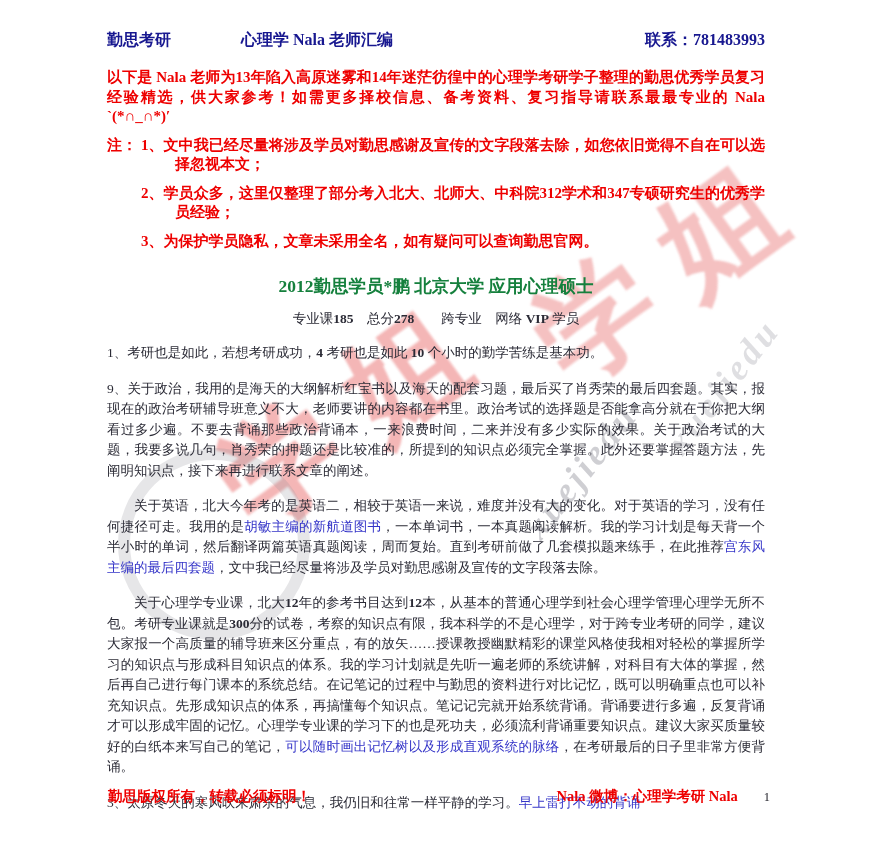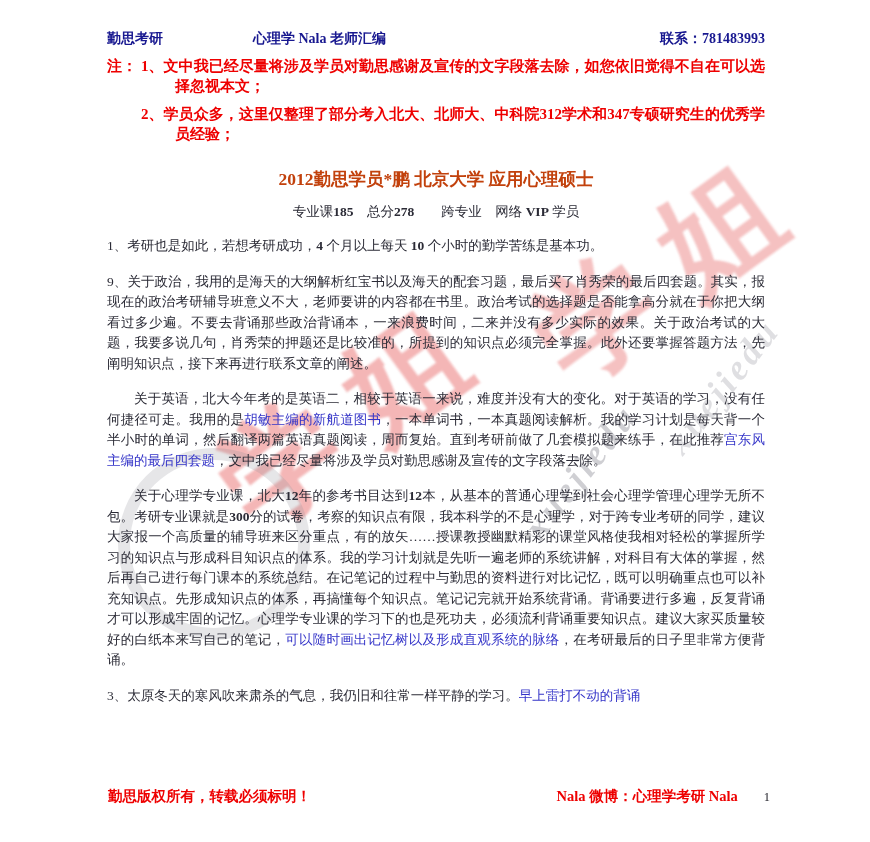--- a/index.html
+++ b/index.html
@@ -44,23 +44,22 @@
   .wm-circle {
     left:118px; top:448px;
     width:168px; height:168px;
     border:12px solid rgba(140,140,152,0.22);
     border-radius:50%;
   }
 
   
   .doc-header {
     display:flex; align-items:center;
-    color:#181890; font-weight:bold; font-size:14px;
+    color:#181890; font-weight:bold; font-size:16px;
     white-space:nowrap;
-    gap:20px;
   }
   .doc-header .brand { margin-right:70px; }
   .doc-header .compiled { margin-right:auto; }
   .doc-header .contact { }
 
   
   .red { color:#ee0000; }
   .intro {
     margin:17px 0 0 0;
     font-weight:bold; font-size:15px; line-height:19.5px;
@@ -69,21 +68,21 @@
   .notes { margin-top:9px; display:flex; font-weight:bold; font-size:15px; line-height:19.5px; }
   .notes-label { flex:0 0 34px; }
   .notes-list { flex:1; margin:0; padding:0; list-style:none; }
   .notes-list li { padding-left:34px; text-indent:-34px; margin-bottom:9px; text-align:justify;font-family:Liberation Serif, serif; }
   .notes-list li:first-child { margin-top:0; }
 
   
   .article-title {
     margin:14px 0 0 0;
     text-align:center;
-    font-size:17.5px; font-weight:bold; color:#c2410c;
+    font-size:17.5px; font-weight:bold; color:#15803d;
   }
   .article-subtitle {
     margin-top:12px;
     text-align:center;
     font-size:13.5px; color:#2b2b36;
   }
   .body-text p {
     margin:15px 0 0 0;
     font-size:13.5px; line-height:20.5px; color:#2b2b36;
     text-align:justify;
@@ -116,34 +115,36 @@
   <div class="wm wm-circle"></div>
 
   <div class="content">
 
     <div class="doc-header">
       <span class="brand">勤思考研</span>
       <span class="compiled">心理学 Nala 老师汇编</span>
       <span class="contact">联系：781483993</span>
     </div>
 
+    <p class="intro red">以下是 Nala 老师为13年陷入高原迷雾和14年迷茫彷徨中的心理学考研学子整理的勤思优秀学员复习经验精选，供大家参考！如需更多择校信息、备考资料、复习指导请联系最最专业的 Nala　`(*∩_∩*)′</p>
 
     <div class="notes red">
       <span class="notes-label">注：</span>
       <ul class="notes-list">
         <li>1、文中我已经尽量将涉及学员对勤思感谢及宣传的文字段落去除，如您依旧觉得不自在可以选择忽视本文；</li>
         <li>2、学员众多，这里仅整理了部分考入北大、北师大、中科院312学术和347专硕研究生的优秀学员经验；</li>
+        <li>3、为保护学员隐私，文章未采用全名，如有疑问可以查询勤思官网。</li>
       </ul>
     </div>
 
     <h1 class="article-title">2012勤思学员*鹏 北京大学 应用心理硕士</h1>
     <div class="article-subtitle"><span>专业课</span><span class="seg-bold">185</span><span>　总分</span><span class="seg-bold">278</span><span>　　跨专业　网络 </span><span class="seg-bold">VIP</span><span> 学员</span></div>
 
     <div class="body-text">
-      <p><span>1、考研也是如此，若想考研成功，</span><span class="seg-bold">4</span><span> 个月以上每天 </span><span class="seg-bold">10</span><span> 个小时的勤学苦练是基本功。</span></p>
+      <p><span>1、考研也是如此，若想考研成功，</span><span class="seg-bold">4</span><span> 考研也是如此 </span><span class="seg-bold">10</span><span> 个小时的勤学苦练是基本功。</span></p>
       <p><span>9、关于政治，我用的是海天的大纲解析红宝书以及海天的配套习题，最后买了肖秀荣的最后四套题。其实，报现在的政治考研辅导班意义不大，老师要讲的内容都在书里。政治考试的选择题是否能拿高分就在于你把大纲看过多少遍。不要去背诵那些政治背诵本，一来浪费时间，二来并没有多少实际的效果。关于政治考试的大题，我要多说几句，肖秀荣的押题还是比较准的，所提到的知识点必须完全掌握。此外还要掌握答题方法，先阐明知识点，接下来再进行联系文章的阐述。</span></p>
       <p class="indent"><span>关于英语，北大今年考的是英语二，相较于英语一来说，难度并没有大的变化。对于英语的学习，没有任何捷径可走。我用的是</span><span class="seg-blue">胡敏主编的新航道图书</span><span>，一本单词书，一本真题阅读解析。我的学习计划是每天背一个半小时的单词，然后翻译两篇英语真题阅读，周而复始。直到考研前做了几套模拟题来练手，在此推荐</span><span class="seg-blue">宫东风主编的最后四套题</span><span>，文中我已经尽量将涉及学员对勤思感谢及宣传的文字段落去除。</span></p>
       <p class="indent"><span>关于心理学专业课，北大</span><span class="seg-bold">12</span><span>年的参考书目达到</span><span class="seg-bold">12</span><span>本，从基本的普通心理学到社会心理学管理心理学无所不包。考研专业课就是</span><span class="seg-bold">300</span><span>分的试卷，考察的知识点有限，我本科学的不是心理学，对于跨专业考研的同学，建议大家报一个高质量的辅导班来区分重点，有的放矢……授课教授幽默精彩的课堂风格使我相对轻松的掌握所学习的知识点与形成科目知识点的体系。我的学习计划就是先听一遍老师的系统讲解，对科目有大体的掌握，然后再自己进行每门课本的系统总结。在记笔记的过程中与勤思的资料进行对比记忆，既可以明确重点也可以补充知识点。先形成知识点的体系，再搞懂每个知识点。笔记记完就开始系统背诵。背诵要进行多遍，反复背诵才可以形成牢固的记忆。心理学专业课的学习下的也是死功夫，必须流利背诵重要知识点。建议大家买质量较好的白纸本来写自己的笔记，</span><span class="seg-blue">可以随时画出记忆树以及形成直观系统的脉络</span><span>，在考研最后的日子里非常方便背诵。</span></p>
       <p><span>3、太原冬天的寒风吹来肃杀的气息，我仍旧和往常一样平静的学习。</span><span class="seg-blue">早上雷打不动的背诵</span></p>
     </div>
 
   </div>
 
   <div class="doc-footer">
     <span class="left red">勤思版权所有，转载必须标明！</span>

